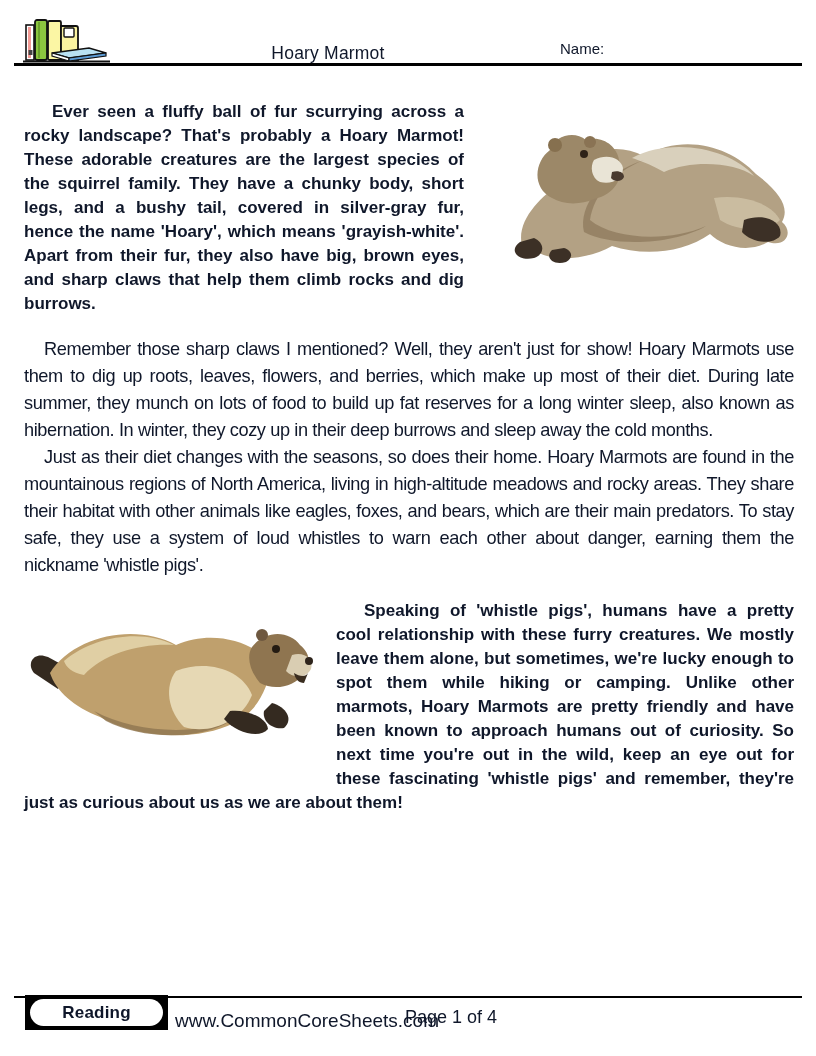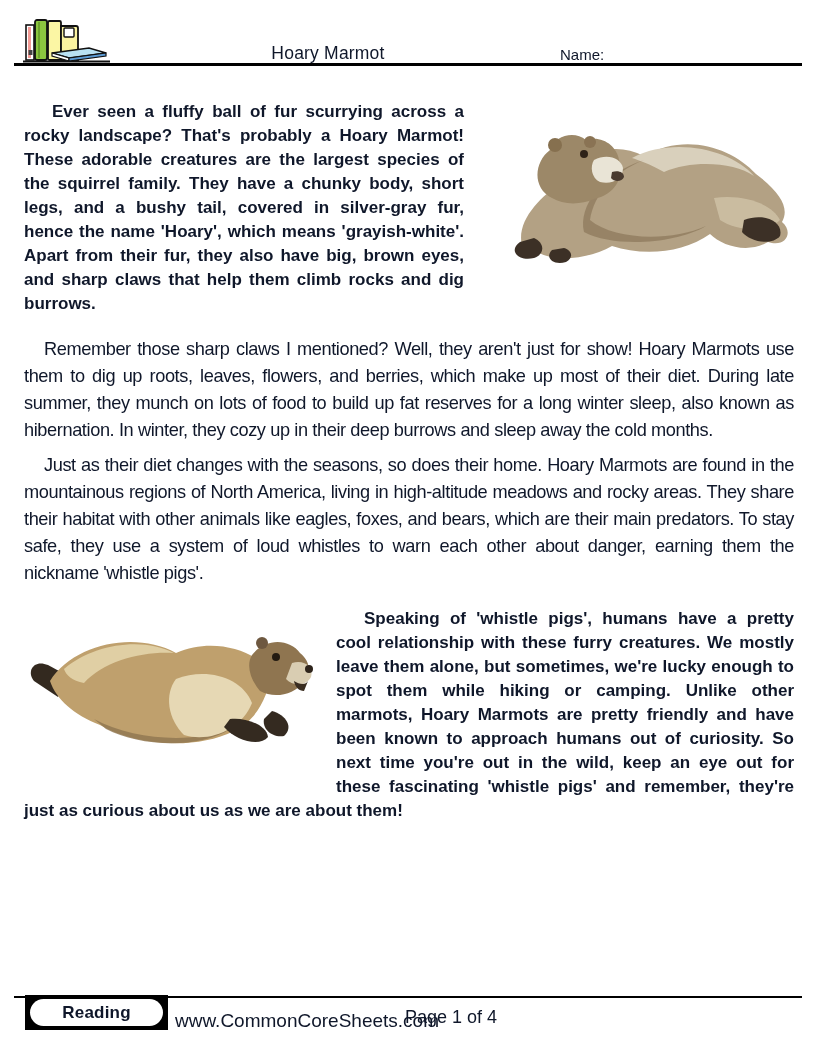--- a/index.html
+++ b/index.html
@@ -29,21 +29,21 @@
     top: 43px;
     width: 200px;
     text-align: center;
     font-size: 17.5px;
     letter-spacing: 0.2px;
     white-space: nowrap;
   }
   .name-label {
     position: absolute;
     left: 560px;
-    top: 46px;
+    top: 40px;
     font-size: 15px;
   }
   .header-rule {
     position: absolute;
     left: 14px;
     right: 14px;
     top: 63px;
     height: 2.5px;
     background: #000;
   }
@@ -62,21 +62,21 @@
     letter-spacing: -0.4px;
     text-indent: 20px;
   }
   .para.widefont {
     font-size: 17px;
     line-height: 24px;
     text-indent: 28px;
     font-weight: bold;
   }
   .block-1 { margin-bottom: 20px; }
-  .block-2 { margin-bottom: 8px; }
+  .block-2 { }
   .block-3 { margin-bottom: 20px; }
   .block-1::after, .block-4::after { content: ""; display: block; clear: both; }
 
   figure.photo { display: block; }
   .photo-top {
     float: right;
     width: 300px;
     height: 165px;
     margin: 2px 0 30px 30px;
   }

